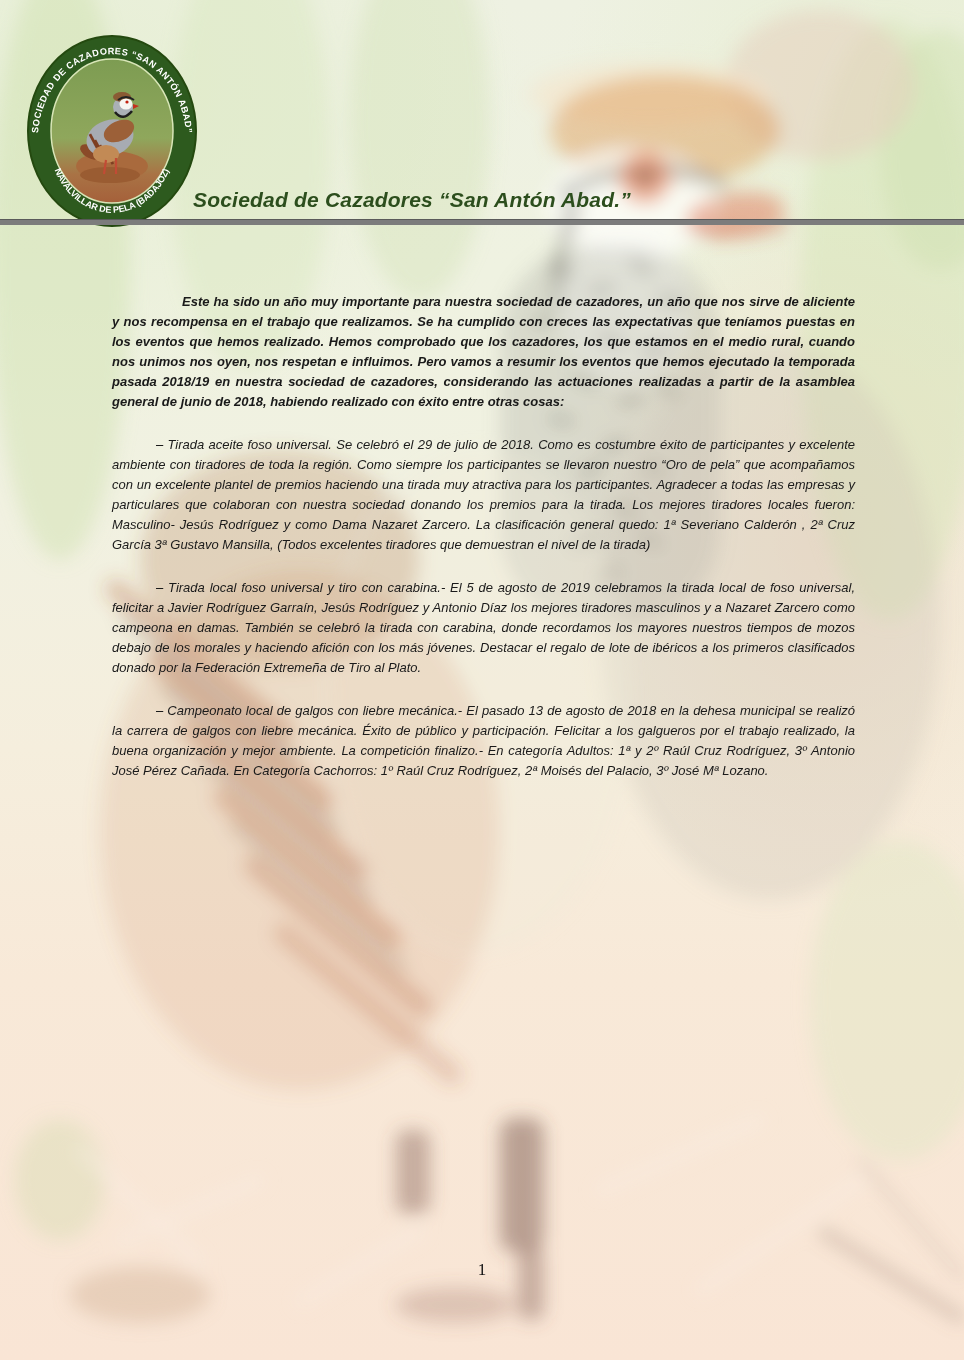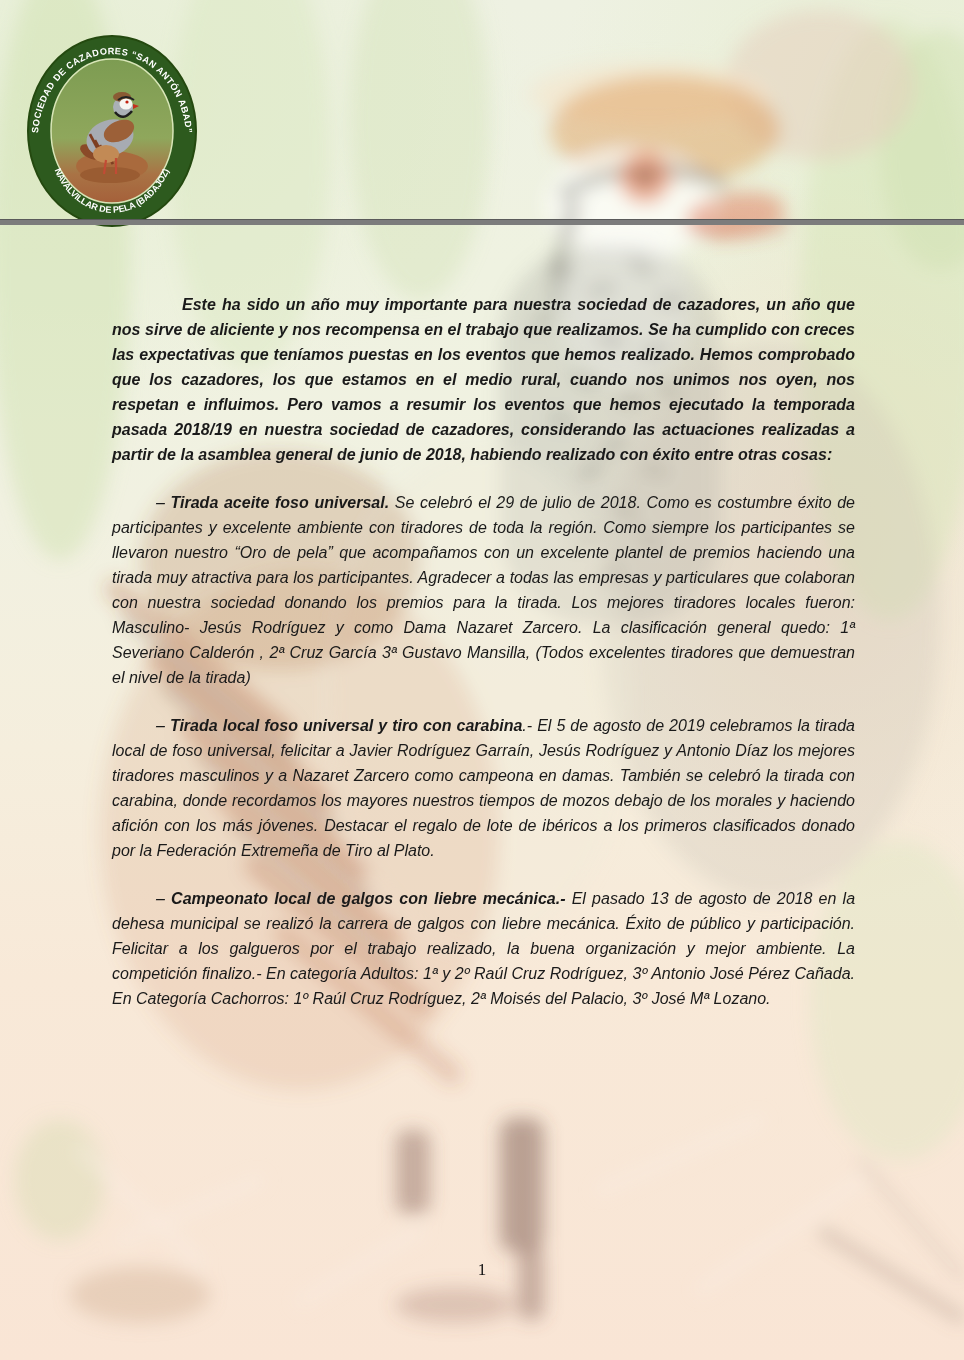--- a/index.html
+++ b/index.html
@@ -29,25 +29,25 @@
   }
   .main{
     position:absolute;left:112px;top:292px;width:743px;
     color:#1a1a1a;font-style:italic;
   }
   .title{
     font-size:28px;line-height:36px;font-weight:700;font-style:italic;
     text-align:center;margin:0 0 40px 0;color:#121212;letter-spacing:-.3px;
   }
   .para{
-    font-size:16px;line-height:25px;text-align:justify;margin:0 0 23px 0;
+    font-size:13px;line-height:20px;text-align:justify;margin:0 0 23px 0;
   }
   .intro{font-weight:700;text-indent:70px;}
   .bullet{text-indent:44px;}
-  .lead{font-weight:700;margin-top:27px;}
+  .lead{font-weight:400;margin-top:27px;}
   .page-number{
     position:absolute;left:0;top:1260px;width:964px;text-align:center;z-index:2;
     font-family:"Liberation Serif",serif;font-size:17px;color:#111;font-style:normal;
   }
 </style>
 </head>
 <body>
 
 <div class="page">
 
@@ -174,20 +174,21 @@
         <path d="M 80,126 L 78,140 M 90,124 L 90,140" stroke="#c24b35" stroke-width="2.2"></path>
       </g>
       <text font-family="Liberation Sans, sans-serif" font-size="9.2" font-weight="bold" fill="#ffffff" letter-spacing=".3">
         <textPath href="#arcTop" startOffset="50%" text-anchor="middle" textLength="238">SOCIEDAD DE CAZADORES “SAN ANTÓN ABAD”</textPath>
       </text>
       <text font-family="Liberation Sans, sans-serif" font-size="9" font-weight="bold" fill="#ffffff" letter-spacing=".3">
         <textPath href="#arcBot" startOffset="50%" text-anchor="middle" textLength="152">NAVALVILLAR DE PELA (BADAJOZ)</textPath>
       </text>
     </svg>
 
+    <div class="org-name">Sociedad de Cazadores “San Antón Abad.”</div>
 
     <div class="rule"></div>
 
     <div class="main">
 
       <p class="para intro">Este ha sido un año muy importante para nuestra sociedad de cazadores, un año que nos sirve de aliciente y nos recompensa en el trabajo que realizamos. Se ha cumplido con creces las expectativas que teníamos puestas en los eventos que hemos realizado. Hemos comprobado que los cazadores, los que estamos en el medio rural, cuando nos unimos nos oyen, nos respetan e influimos. Pero vamos a resumir los eventos que hemos ejecutado la temporada pasada 2018/19 en nuestra sociedad de cazadores, considerando las actuaciones realizadas a partir de la asamblea general de junio de 2018, habiendo realizado con éxito entre otras cosas:</p>
 
       <p class="para bullet"><span>– </span><span class="lead">Tirada aceite foso universal.</span><span> Se celebró el 29 de julio de 2018. Como es costumbre éxito de participantes y excelente ambiente con tiradores de toda la región. Como siempre los participantes se llevaron nuestro “Oro de pela” que acompañamos con un excelente plantel de premios haciendo una tirada muy atractiva para los participantes. Agradecer a todas las empresas y particulares que colaboran con nuestra sociedad donando los premios para la tirada. Los mejores tiradores locales fueron: Masculino- Jesús Rodríguez y como Dama Nazaret Zarcero. La clasificación general quedo: 1ª Severiano Calderón , 2ª Cruz García 3ª Gustavo Mansilla, (Todos excelentes tiradores que demuestran el nivel de la tirada)</span></p>
 
       <p class="para bullet"><span>– </span><span class="lead">Tirada local foso universal y tiro con carabina</span><span>.- El 5 de agosto de 2019 celebramos la tirada local de foso universal, felicitar a Javier Rodríguez Garraín, Jesús Rodríguez y Antonio Díaz los mejores tiradores masculinos y a Nazaret Zarcero como campeona en damas. También se celebró la tirada con carabina, donde recordamos los mayores nuestros tiempos de mozos debajo de los morales y haciendo afición con los más jóvenes. Destacar el regalo de lote de ibéricos a los primeros clasificados donado por la Federación Extremeña de Tiro al Plato.</span></p>

